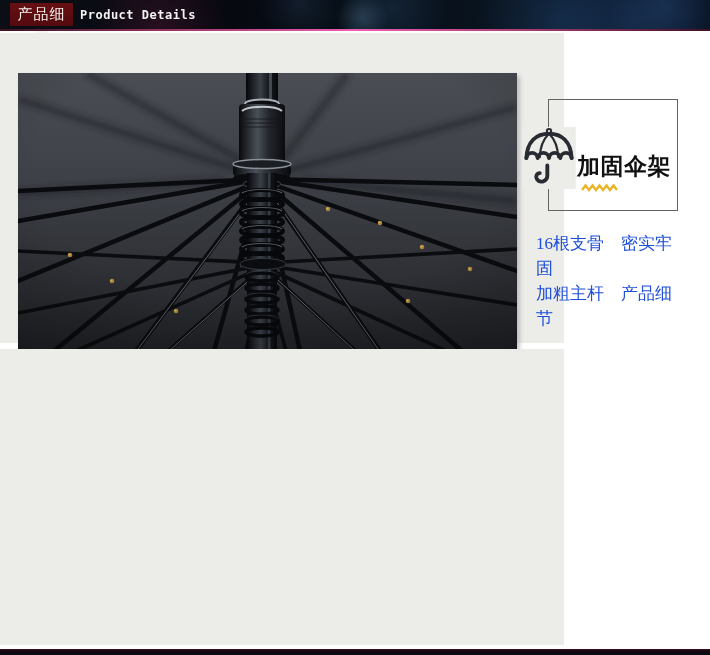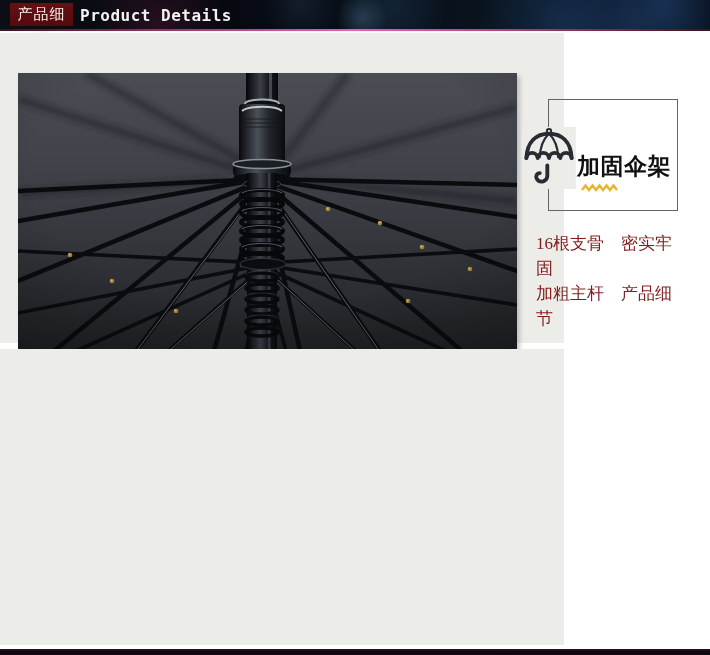--- a/index.html
+++ b/index.html
@@ -21,21 +21,21 @@
       linear-gradient(90deg,#0b0e15 0%,#06080f 30%,#071019 55%,#0a1420 75%,#081120 100%);
   }
   .header-red-label{
     position:absolute;left:10px;top:3px;width:63px;height:23px;
     background:linear-gradient(180deg,#671013,#530a0f);
     color:#f4f1ee;font-size:15px;line-height:23px;text-align:center;
     font-family:"Liberation Serif",serif;letter-spacing:1px;
   }
   .header-en-title{
     position:absolute;left:80px;top:0;height:29px;line-height:31px;
-    color:#f2f2f2;font-size:16px;font-weight:bold;letter-spacing:.5px;
+    color:#f2f2f2;font-size:12px;font-weight:bold;letter-spacing:.5px;
     font-family:"DejaVu Sans Mono",monospace;
   }
   .header-glow-line{
     position:absolute;left:0;top:29px;width:710px;height:2px;
     background:linear-gradient(90deg,rgba(50,5,22,.95),rgba(160,30,95,.85) 30%,rgba(235,85,175,.95) 50%,rgba(160,30,95,.85) 72%,rgba(50,5,22,.95));
   }
   
   .section{position:absolute;left:0;width:564px;background:#ececе9;}
   .section{background:#ececE9;}
   .section-1{top:33px;height:310px;}
@@ -55,21 +55,21 @@
   .badge-title{
     position:absolute;font-size:23px;font-weight:700;color:#101010;
     letter-spacing:.5px;line-height:26px;white-space:nowrap;
   }
   .badge-title-1{left:577px;top:120px;}
   .zigzag{position:absolute;width:38px;height:9px;line-height:0;}
   .zigzag-1{left:581px;top:150px;}
   
   .desc{
     position:absolute;font-family:"Liberation Serif",serif;
-    font-size:17px;color:#7f1d1d;
+    font-size:17px;color:#1d4ed8;
   }
   .desc p{margin:0;}
   .desc-1{left:536px;top:198px;width:142px;line-height:25px;}
 </style>
 </head>
 <body>
 
 <div class="page">
 
   <div class="header">

